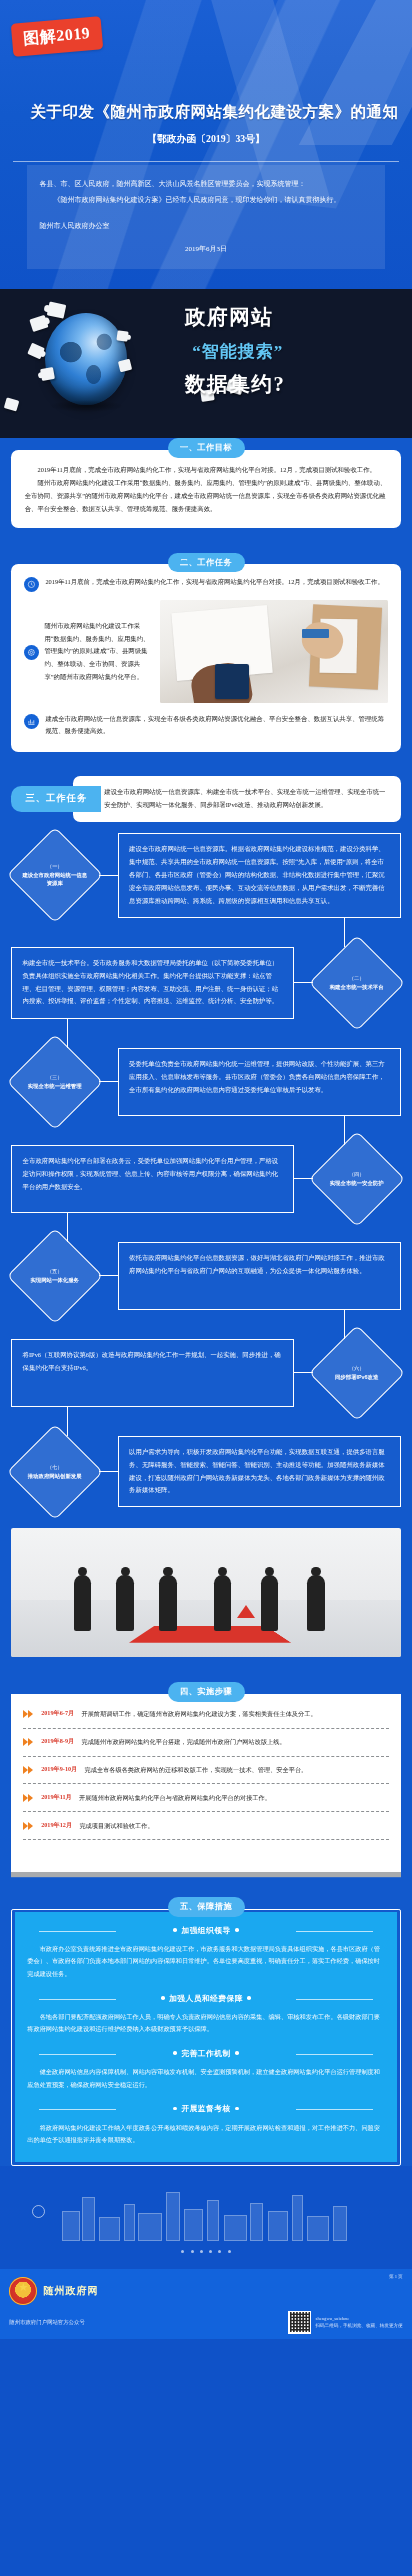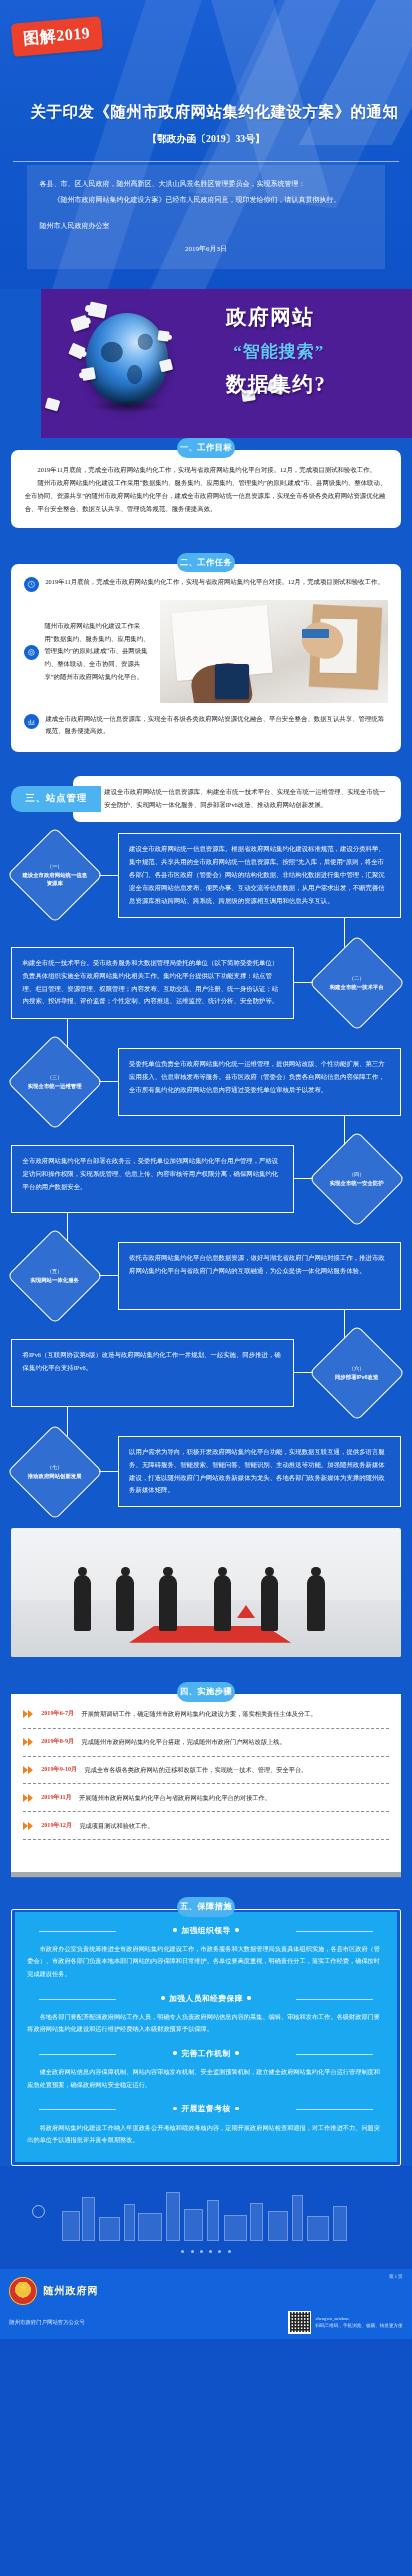--- a/index.html
+++ b/index.html
@@ -57,21 +57,21 @@
     background: rgba(255,255,255,.11);
     padding: 12.4px 12.4px 11.3px 12.4px;
     font-size: 7px; line-height: 2.2;
   }
   .doc-panel .lead { text-indent: 0; }
   .doc-panel .ind  { text-indent: 2em; }
   .doc-panel .sign { text-align: left; margin-top: 11.3px; }
   .doc-panel .date { text-align: center; margin-top: 7.2px; }
 
   
-  .titleband { position: relative; height: 149px; background: #4c1d95; margin-left: 41px; }
+  .titleband { position: relative; height: 149px; background: #0f172a; }
   .globe-wrap { position:absolute; left: 25px; top: 9.3px; width: 129px; height: 129px; }
   .globe {
     position:absolute; left: 19.6px; top: 14.4px; width: 82px; height: 92px;
     border-radius: 50%;
     background:
       radial-gradient(circle at 62% 32%, #cfe6fb 0%, #76b6ef 22%, #2f7fd4 48%, #14508f 74%, #0a2f5c 100%);
     box-shadow: inset -6.2px -8.2px 13.4px rgba(0,0,0,.45), 0 5.2px 9.3px rgba(0,0,0,.28);
   }
   .globe::after {
     content:""; position:absolute; inset: 3.1px;
@@ -106,21 +106,21 @@
   .big-title { position:absolute; left: 185px; top: 14.4px; }
   .bt1 { font-size: 20.6px; font-weight: 700; letter-spacing: 1.5px; color:#fff;
          text-shadow: 1px 1.5px 2.1px rgba(0,0,0,.35); }
   .bt2 { font-size: 17px; font-weight: 700; letter-spacing: 1px; color:#63c7f5;
          margin-top: 8.2px; margin-left: 7.2px; text-shadow: 0.5px 1px 1.5px rgba(0,0,0,.3); }
   .bt3 { font-size: 20.6px; font-weight: 700; letter-spacing: 1.5px; color:#fff;
          margin-top: 7.2px; text-shadow: 1px 1.5px 2.1px rgba(0,0,0,.35); }
 
   
   .pill {
-    display:block; margin: 0 auto; width: 58px;
+    display:block; margin: 0 auto; width: 77px;
     background:#4cb3f0; color:#fff; text-align:center;
     border-radius: 11.3px; padding: 4.1px 0 4.6px;
     font-family:"Liberation Sans", sans-serif;
     font-size: 8.2px; font-weight:700; letter-spacing:0.5px;
     position: relative; z-index: 5;
   }
   .sec-gap { height: 25px; }
 
   
   .card {
@@ -385,21 +385,21 @@
         <svg width="8.8" height="8.8" viewBox="0 0 24 24" fill="none" stroke="#fff" stroke-width="1.8">
           <path d="M5 18V11M9.5 18V7M14 18v-5M18.5 18V9"></path>
             <path d="M3.5 20.2h17"></path>
         </svg>
       </div>
       <div class="t-tx">建成全市政府网站统一信息资源库，实现全市各级各类政府网站资源优化融合、平台安全整合、数据互认共享、管理统筹规范、服务便捷高效。</div>
     </div>
   </div>
 
   <div class="sec3-head">
-    <div class="pill-left">三、站点管理</div>
+    <div class="pill-left">三、工作任务</div>
     <div class="sec3-card">建设全市政府网站统一信息资源库、构建全市统一技术平台、实现全市统一运维管理、实现全市统一安全防护、实现网站一体化服务、同步部署IPv6改造、推动政府网站创新发展。</div>
   </div>
 
   <div class="flow">
 
     <div class="flow-row">
       <div class="dia-cell">
         <div class="diamond">
           <div class="dlabel">
             <span class="dnum">（一）</span>

